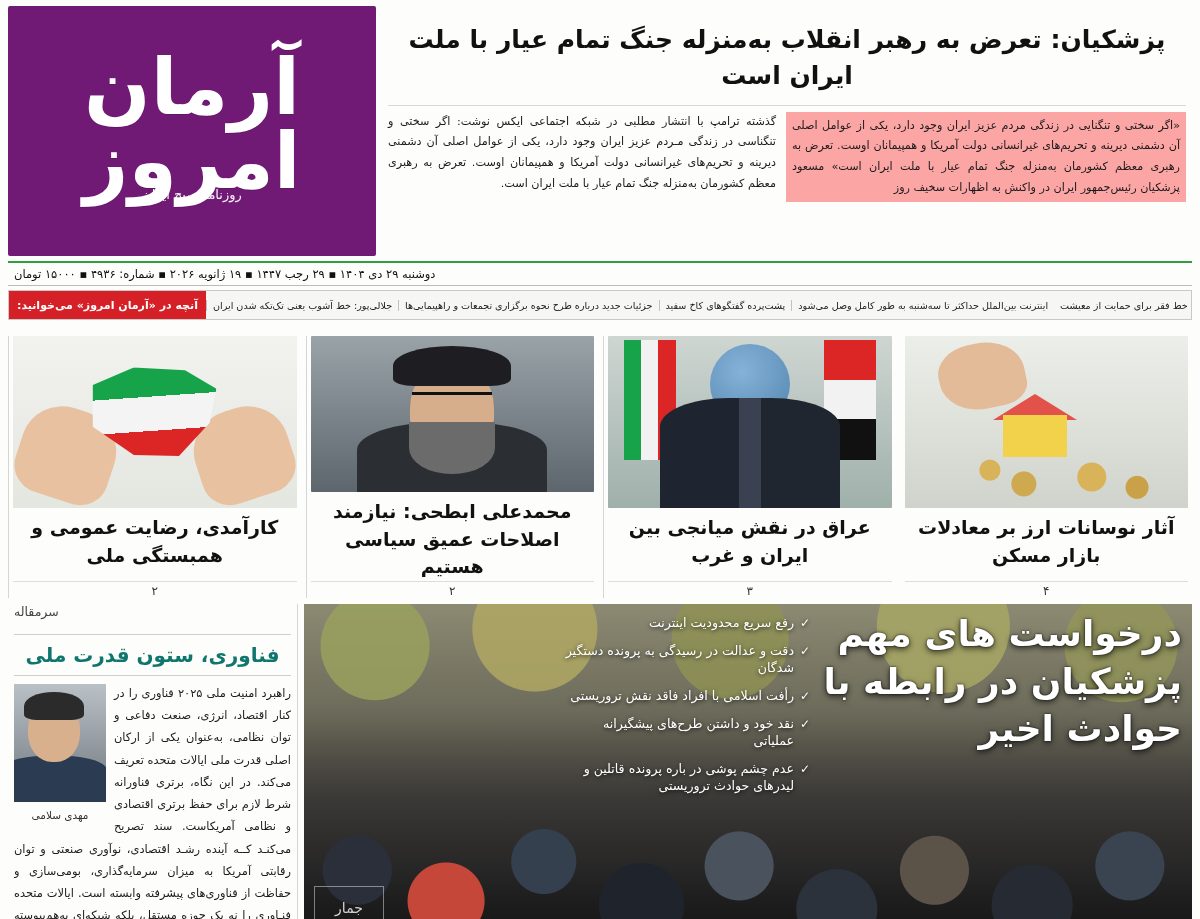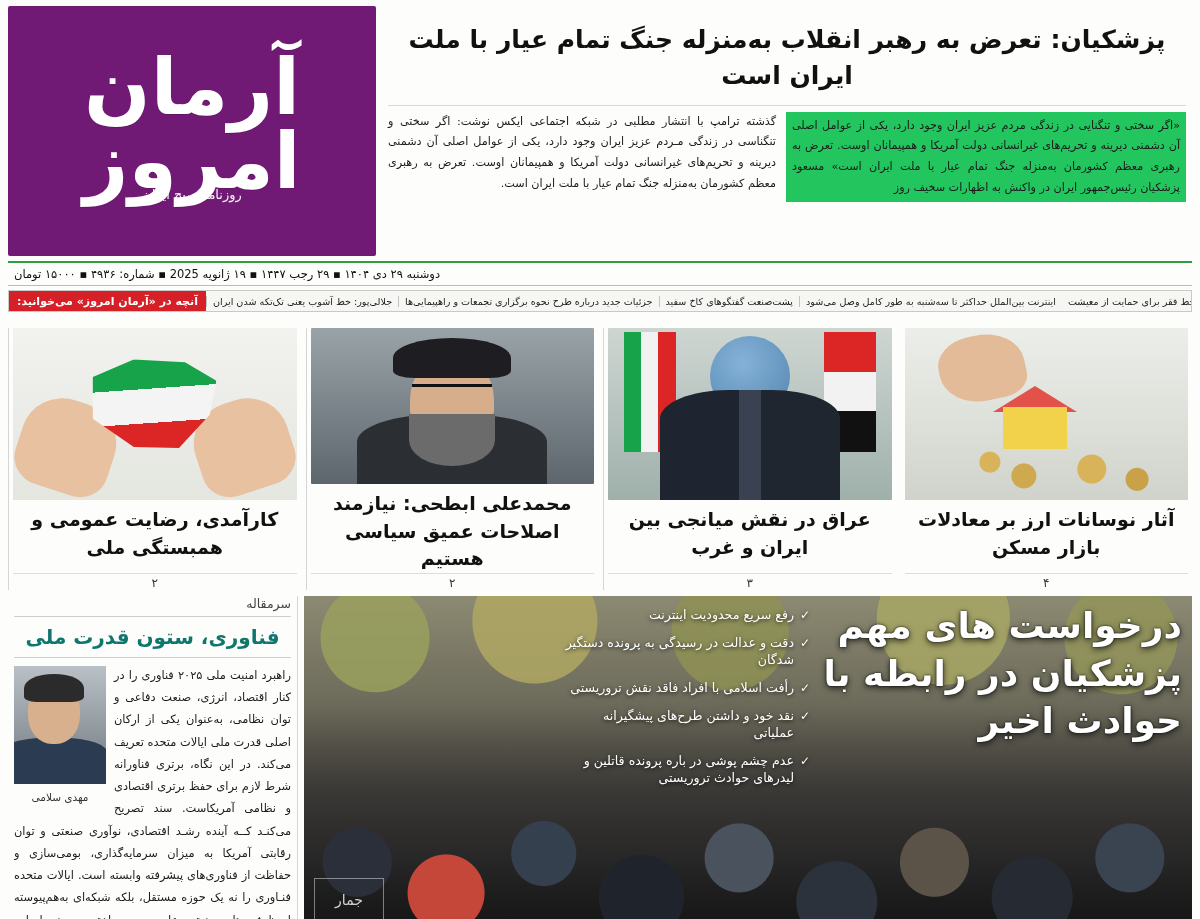--- a/index.html
+++ b/index.html
@@ -86,21 +86,21 @@
   }
   .lead-cols .col {
     flex: 1;
     font-size: 11.2px;
     line-height: 1.85;
     text-align: justify;
     color: #1b1b1b;
     direction: rtl;
   }
   .lead-cols .col.boxed {
-    background: #22c55e;
+    background: #fca5a5;
     padding: 4px 6px;
   }
   .lead-photo {
     width: 250px;
     background: #6b6b63;
     position: relative;
     overflow: hidden;
     border-radius: 1px;
   }
   
@@ -149,21 +149,21 @@
   }
 
   
   .ticker {
     margin-top: 4px;
     display: flex;
     flex-direction: row-reverse;
     align-items: stretch;
     border: 1px solid #c9c9c9;
     background: #f6f6f2;
-    height: 22px;
+    height: 30px;
   }
   .ticker-label {
     background: #d52027;
     color: #fff;
     font-size: 11px;
     font-weight: bold;
     padding: 0 8px;
     display: flex; align-items: center;
     white-space: nowrap;
   }
@@ -340,25 +340,25 @@
   
   .editorial {
     width: 290px;
     border-right: 1px solid #d5d5d5;
     padding: 0 6px;
     direction: rtl;
     display: flex;
     flex-direction: column;
   }
   .edi-kicker {
-    text-align: right;
+    text-align: left;
     font-size: 12.5px;
     color: #444;
     border-bottom: 1px solid #cfcfcf;
-    padding-bottom: 5px;
+    padding-bottom: 15px;
   }
   .edi-title {
     margin-top: 8px;
     text-align: center;
     font-size: 20px;
     font-weight: bold;
     color: #0f766e;
     border-bottom: 1px solid #cfcfcf;
     padding-bottom: 8px;
   }
@@ -504,28 +504,28 @@
         </div>
       </div>
     </div>
 
     <div class="nameplate">
       <div class="logo-ar">آرمان امروز</div>
       <div class="logo-sub">روزنامه صبح ایران</div>
     </div>
   </div>
 
-  <div class="date-bar">دوشنبه ۲۹ دی ۱۴۰۴ ▪ ۲۹ رجب ۱۴۴۷ ▪ ۱۹ ژانویه 2025 ▪ شماره: ۴۹۳۶ ▪ ۱۵۰۰۰ تومان</div>
+  <div class="date-bar">دوشنبه ۲۹ دی ۱۴۰۴ ▪ ۲۹ رجب ۱۴۴۷ ▪ ۱۹ ژانویه ۲۰۲۶ ▪ شماره: ۴۹۳۶ ▪ ۱۵۰۰۰ تومان</div>
 
   <div class="ticker">
     <div class="ticker-label">آنچه در «آرمان امروز» می‌خوانید:</div>
     <div class="ticker-items">
       <span>جلالی‌پور: خط آشوب یعنی تک‌تکه شدن ایران</span>
       <span>جزئیات جدید درباره طرح نحوه برگزاری تجمعات و راهپیمایی‌ها</span>
-      <span>پشت‌صنعت گفتگوهای کاخ سفید</span>
+      <span>پشت‌پرده گفتگوهای کاخ سفید</span>
       <span>اینترنت بین‌الملل حداکثر تا سه‌شنبه به طور کامل وصل می‌شود</span>
       <span>ضرورت تعریف خط فقر برای حمایت از معیشت</span>
     </div>
   </div>
 
   <div class="cards">
 
     <div class="card">
       <div class="card-photo img-hands">
         <div class="hand-l"></div>

